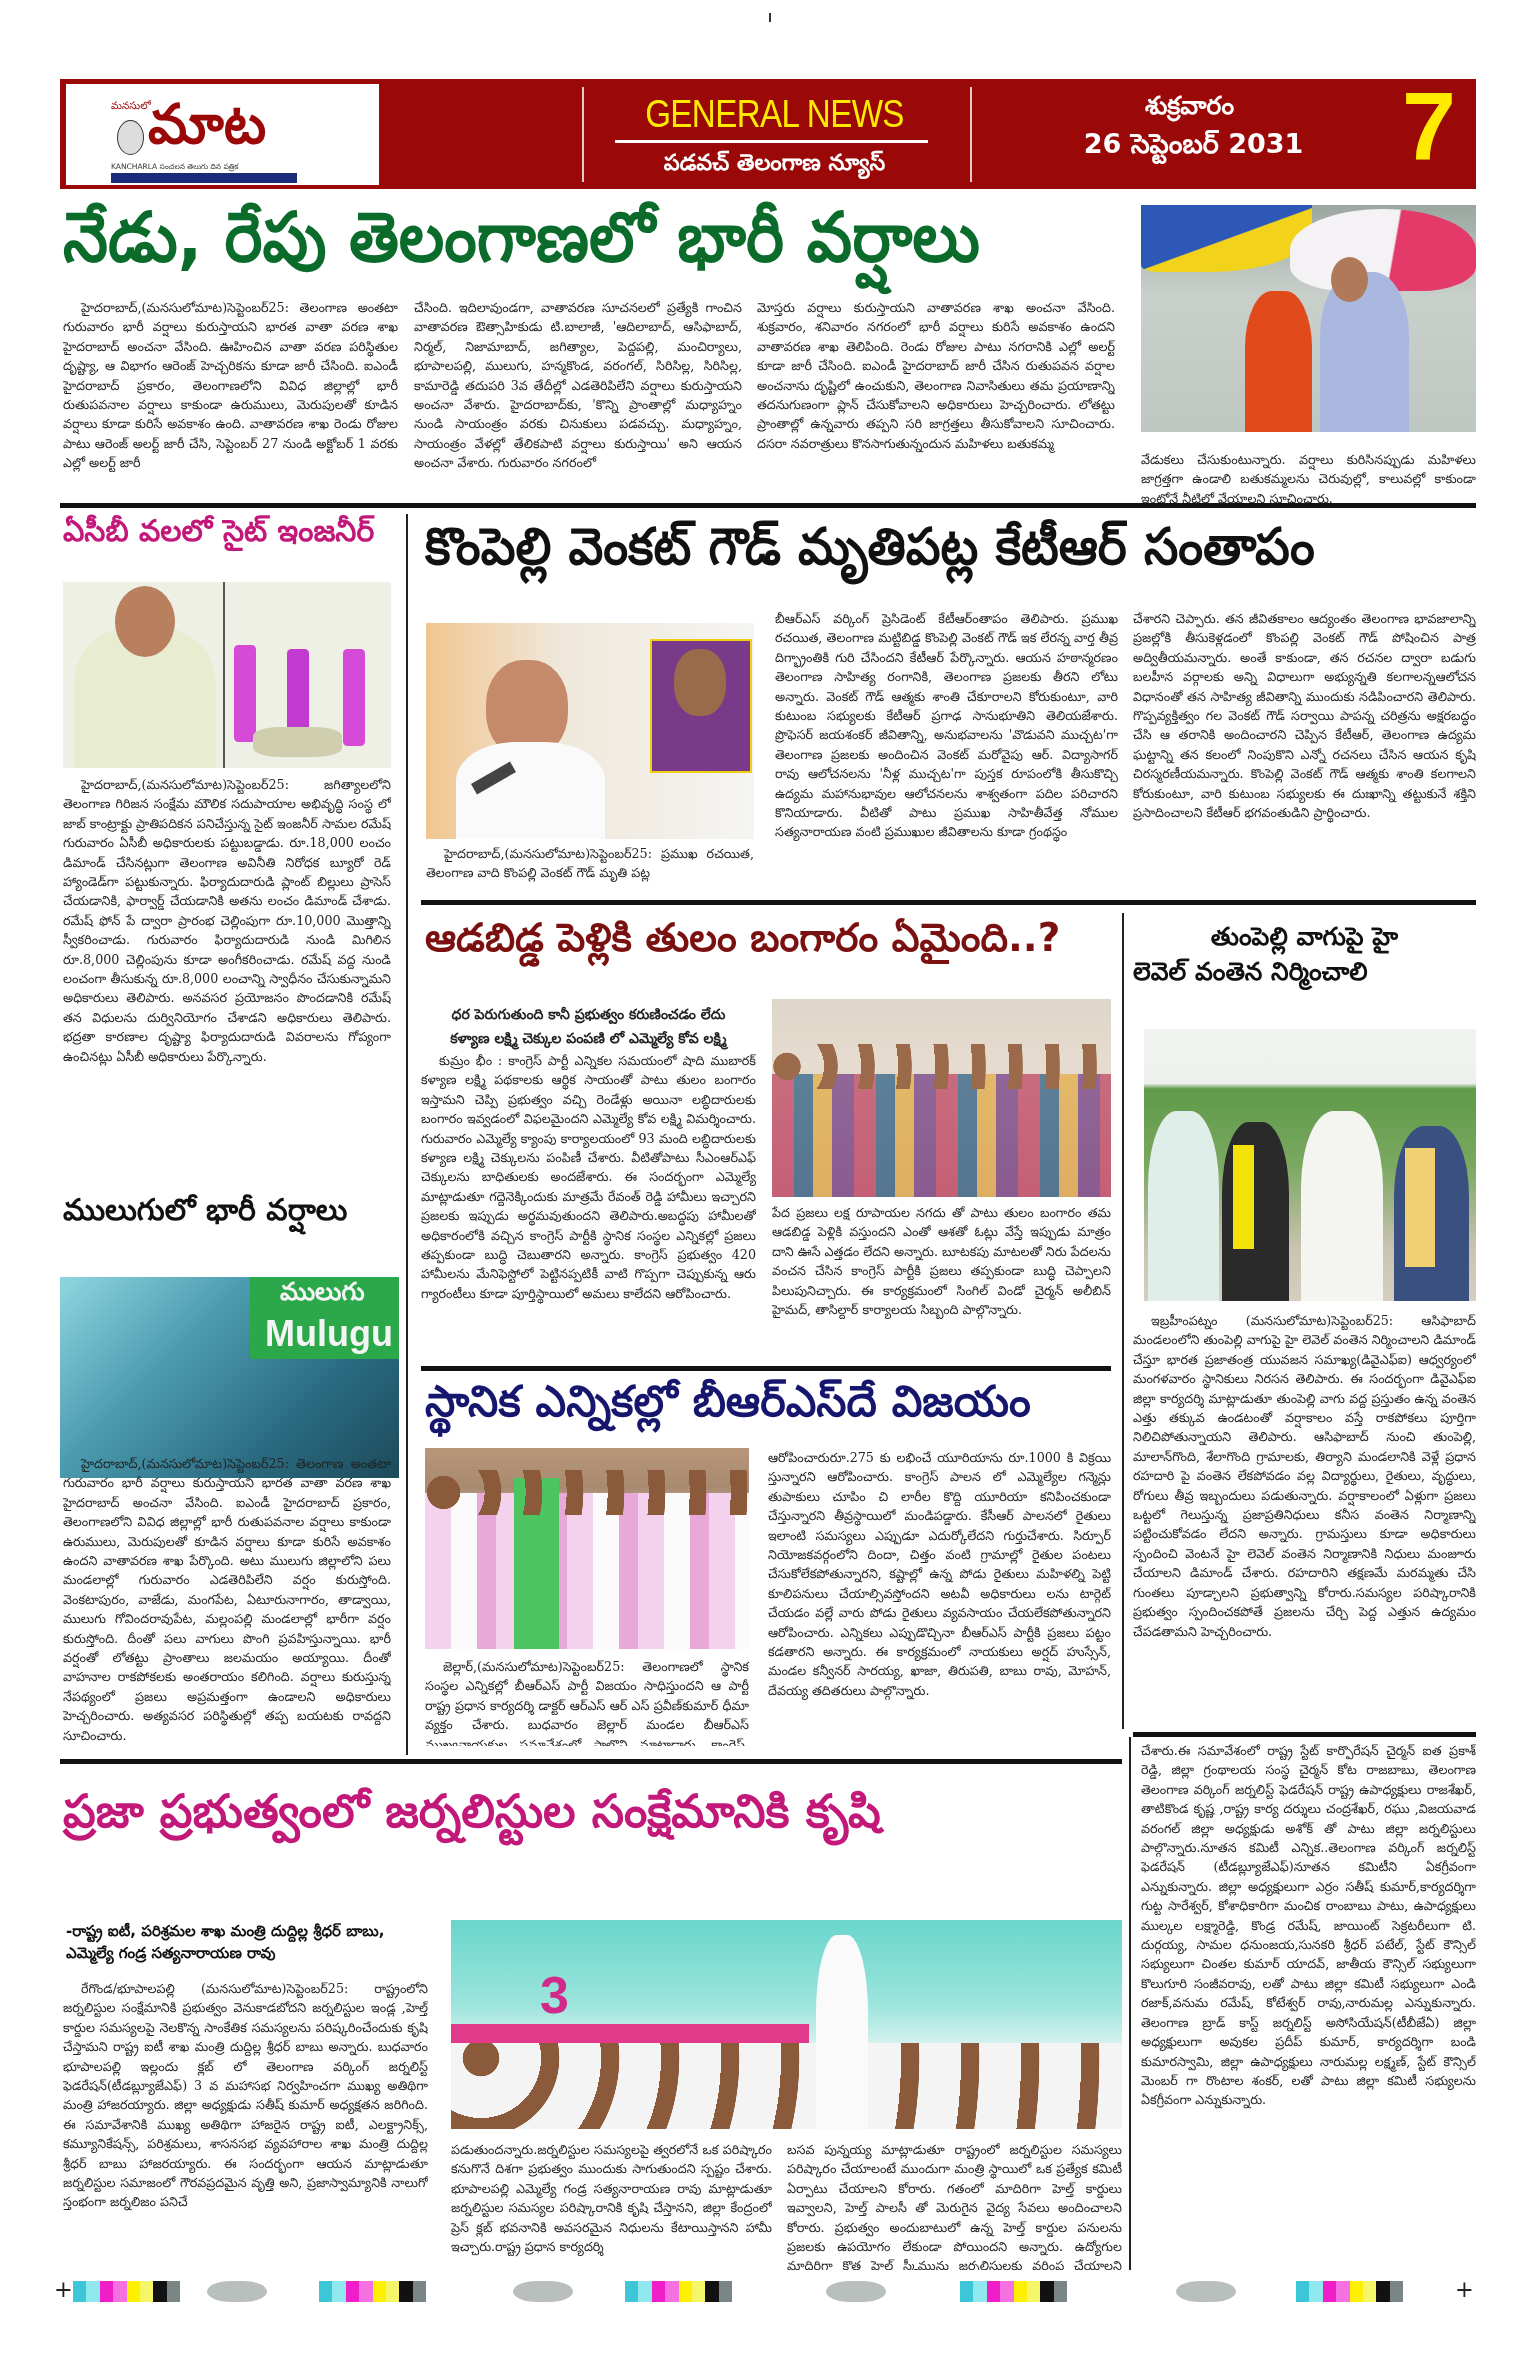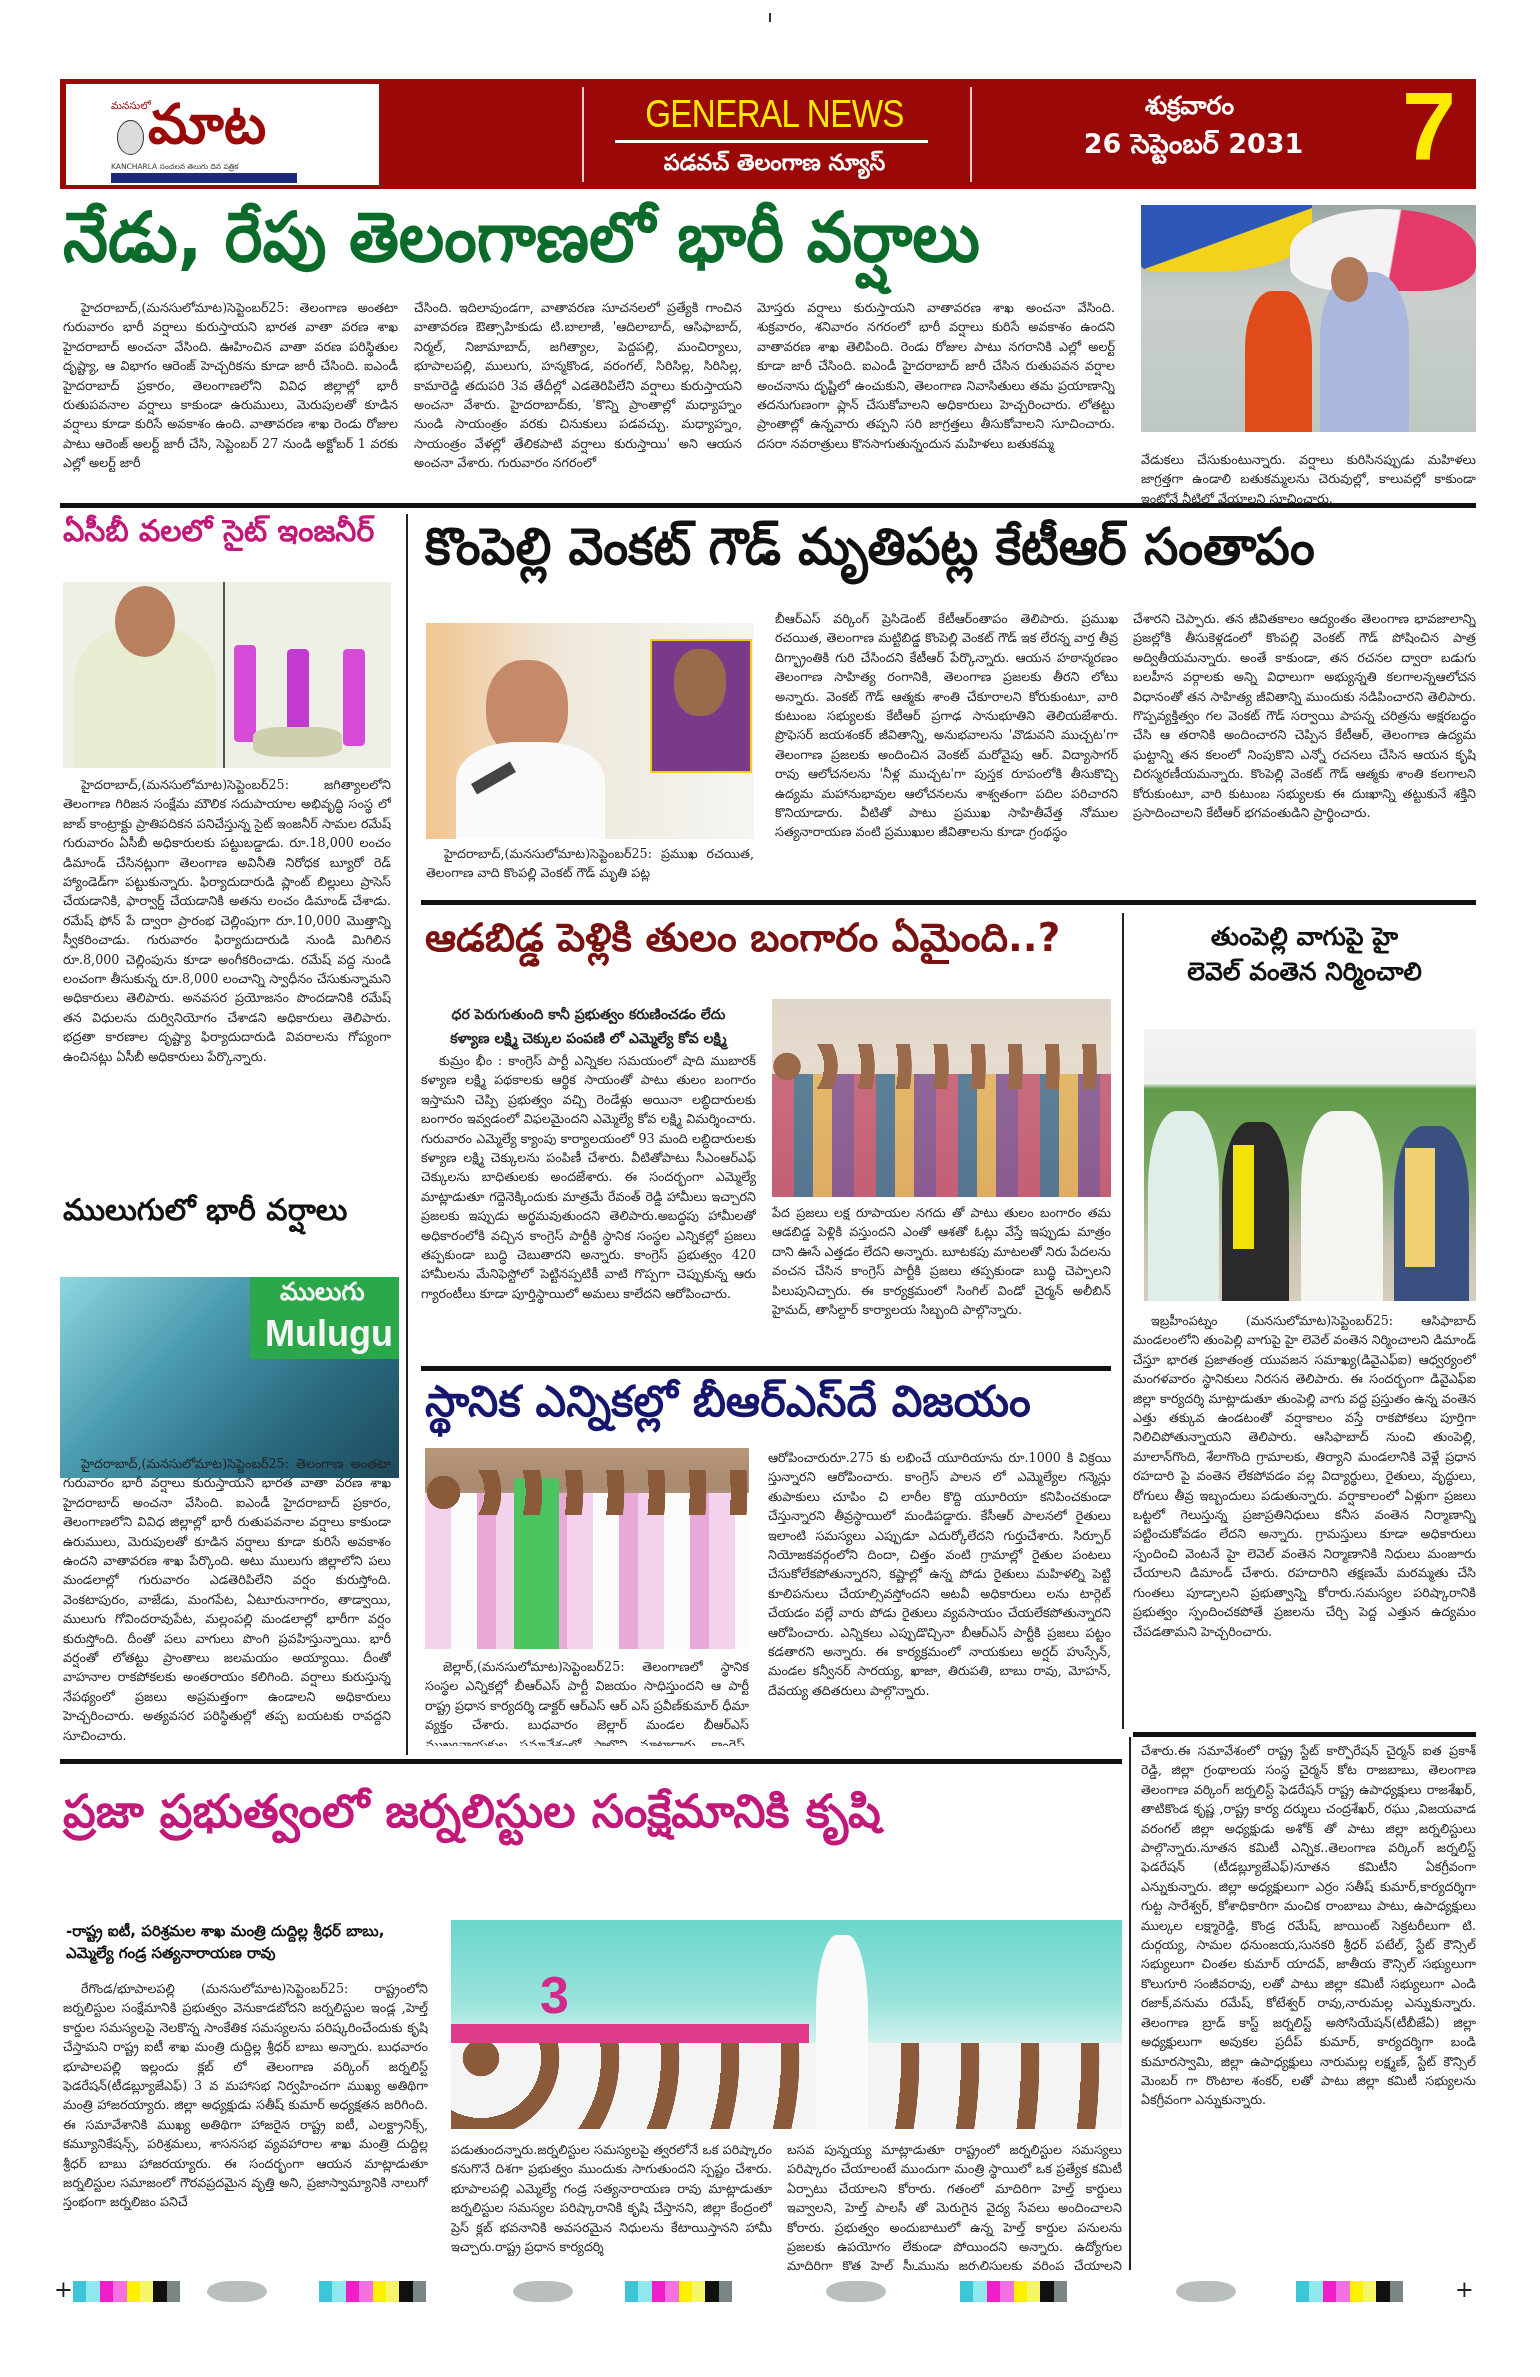--- a/index.html
+++ b/index.html
@@ -103,21 +103,21 @@
 <div class="abs body-text" style="left:421px;top:1051px;width:335px;height:291px;text-indent:18px;">కుమ్రం భీం : కాంగ్రెస్ పార్టీ ఎన్నికల సమయంలో షాది ముబారక్ కళ్యాణ లక్ష్మి పథకాలకు ఆర్థిక సాయంతో పాటు తులం బంగారం ఇస్తామని చెప్పి ప్రభుత్వం వచ్చి రెండేళ్లు అయినా లబ్ధిదారులకు బంగారం ఇవ్వడంలో విఫలమైందని ఎమ్మెల్యే కోవ లక్ష్మి విమర్శించారు. గురువారం ఎమ్మెల్యే క్యాంపు కార్యాలయంలో 93 మంది లబ్ధిదారులకు కళ్యాణ లక్ష్మి చెక్కులను పంపిణీ చేశారు. వీటితోపాటు సీఎంఆర్ఎఫ్ చెక్కులను బాధితులకు అందజేశారు. ఈ సందర్భంగా ఎమ్మెల్యే మాట్లాడుతూ గద్దెనెక్కిందుకు మాత్రమే రేవంత్ రెడ్డి హామీలు ఇచ్చారని ప్రజలకు ఇప్పుడు అర్థమవుతుందని తెలిపారు.అబద్ధపు హామీలతో అధికారంలోకి వచ్చిన కాంగ్రెస్ పార్టీకి స్థానిక సంస్థల ఎన్నికల్లో ప్రజలు తప్పకుండా బుద్ధి చెబుతారని అన్నారు. కాంగ్రెస్ ప్రభుత్వం 420 హామీలను మేనిఫెస్టోలో పెట్టినప్పటికీ వాటి గొప్పగా చెప్పుకున్న ఆరు గ్యారంటీలు కూడా పూర్తిస్థాయిలో అమలు కాలేదని ఆరోపించారు.</div>
 <div class="abs photo" style="left:772px;top:999px;width:339px;height:198px;background:linear-gradient(180deg,#ded6c8 0%,#e6dccf 35%,#c9a0a8 100%);">
   <div class="abs" style="left:0;top:75px;width:339px;height:123px;background:repeating-linear-gradient(90deg,#c2506a 0 22.4px,#3a6a8a 22.4px 41px,#e3b050 41px 60px,#7a4a8a 60px 82px);opacity:.8;"></div>
   <div class="abs" style="left:0;top:45px;width:339px;height:45px;background:repeating-radial-gradient(circle at 15px 22.4px,#9a6a4a 0 13.4px,transparent 14px 37px);"></div>
 </div>
 <div class="abs body-text" style="left:772px;top:1203px;width:339px;height:142px;">పేద ప్రజలు లక్ష రూపాయల నగదు తో పాటు తులం బంగారం తమ ఆడబిడ్డ పెళ్లికి వస్తుందని ఎంతో ఆశతో ఓట్లు వేస్తే ఇప్పుడు మాత్రం దాని ఊసే ఎత్తడం లేదని అన్నారు. బూటకపు మాటలతో నిరు పేదలను వంచన చేసిన కాంగ్రెస్ పార్టీకి ప్రజలు తప్పకుండా బుద్ధి చెప్పాలని పిలుపునిచ్చారు. ఈ కార్యక్రమంలో సింగిల్ విండో చైర్మన్ అలీబిన్ హైమద్, తాసిల్దార్ కార్యాలయ సిబ్బంది పాల్గొన్నారు.</div>
 
 <div class="abs rule-v" style="left:1122px;top:913px;height:816px;"></div>
 
 <div class="abs head" style="left:1133px;top:923px;width:343px;text-align:center;font-size:25px;color:#111;">తుంపెల్లి వాగుపై హై</div>
-<div class="abs head" style="left:1133px;top:958px;width:343px;text-align:center;font-size:25px;color:#111;">లెవెల్ వంతెన నిర్మించాలి</div>
+<div class="abs head" style="left:1133px;top:958px;width:343px;font-size:25px;color:#111;">లెవెల్ వంతెన నిర్మించాలి</div>
 <div class="abs photo" style="left:1144px;top:1029px;width:332px;height:272px;background:linear-gradient(180deg,#f2f4f2 0%,#eef0ee 20%,#5f9a4a 22%,#7aa860 50%,#c9c2b0 80%,#d6cfc0 100%);">
   <div class="abs" style="left:3.7px;top:82px;width:71px;height:190px;background:#dfeee8;border-radius:40% 40% 0 0;"></div>
   <div class="abs" style="left:78px;top:93px;width:67px;height:179px;background:#2a2a2a;border-radius:40% 40% 0 0;"></div>
   <div class="abs" style="left:89px;top:116px;width:21px;height:104px;background:#f2e20a;"></div>
   <div class="abs" style="left:157px;top:82px;width:82px;height:190px;background:#f4f4f0;border-radius:40% 40% 0 0;"></div>
   <div class="abs" style="left:250px;top:97px;width:75px;height:175px;background:#3a5080;border-radius:40% 40% 0 0;"></div>
   <div class="abs" style="left:261px;top:119px;width:30px;height:119px;background:#f0d070;"></div>
 </div>
 <div class="abs body-text" style="left:1133px;top:1311px;width:343px;height:417px;text-indent:18px;">ఇబ్రహీంపట్నం (మనసులోమాట)సెప్టెంబర్25: ఆసిఫాబాద్ మండలంలోని తుంపెల్లి వాగుపై హై లెవెల్ వంతెన నిర్మించాలని డిమాండ్ చేస్తూ భారత ప్రజాతంత్ర యువజన సమాఖ్య(డివైఎఫ్ఐ) ఆధ్వర్యంలో మంగళవారం స్థానికులు నిరసన తెలిపారు. ఈ సందర్భంగా డివైఎఫ్ఐ జిల్లా కార్యదర్శి మాట్లాడుతూ తుంపెల్లి వాగు వద్ద ప్రస్తుతం ఉన్న వంతెన ఎత్తు తక్కువ ఉండటంతో వర్షాకాలం వస్తే రాకపోకలు పూర్తిగా నిలిచిపోతున్నాయని తెలిపారు. ఆసిఫాబాద్ నుంచి తుంపెల్లి, మాలాన్‌గొంది, శేలాగొంది గ్రామాలకు, తిర్యాని మండలానికి వెళ్లే ప్రధాన రహదారి పై వంతెన లేకపోవడం వల్ల విద్యార్థులు, రైతులు, వృద్ధులు, రోగులు తీవ్ర ఇబ్బందులు పడుతున్నారు. వర్షాకాలంలో ఏళ్లుగా ప్రజలు ఒట్టలో గెలుస్తున్న ప్రజాప్రతినిధులు కనీస వంతెన నిర్మాణాన్ని పట్టించుకోవడం లేదని అన్నారు. గ్రామస్తులు కూడా అధికారులు స్పందించి వెంటనే హై లెవెల్ వంతెన నిర్మాణానికి నిధులు మంజూరు చేయాలని డిమాండ్ చేశారు. రహదారిని తక్షణమే మరమ్మతు చేసి గుంతలు పూడ్చాలని ప్రభుత్వాన్ని కోరారు.సమస్యల పరిష్కారానికి ప్రభుత్వం స్పందించకపోతే ప్రజలను చేర్చి పెద్ద ఎత్తున ఉద్యమం చేపడతామని హెచ్చరించారు.</div>
 

